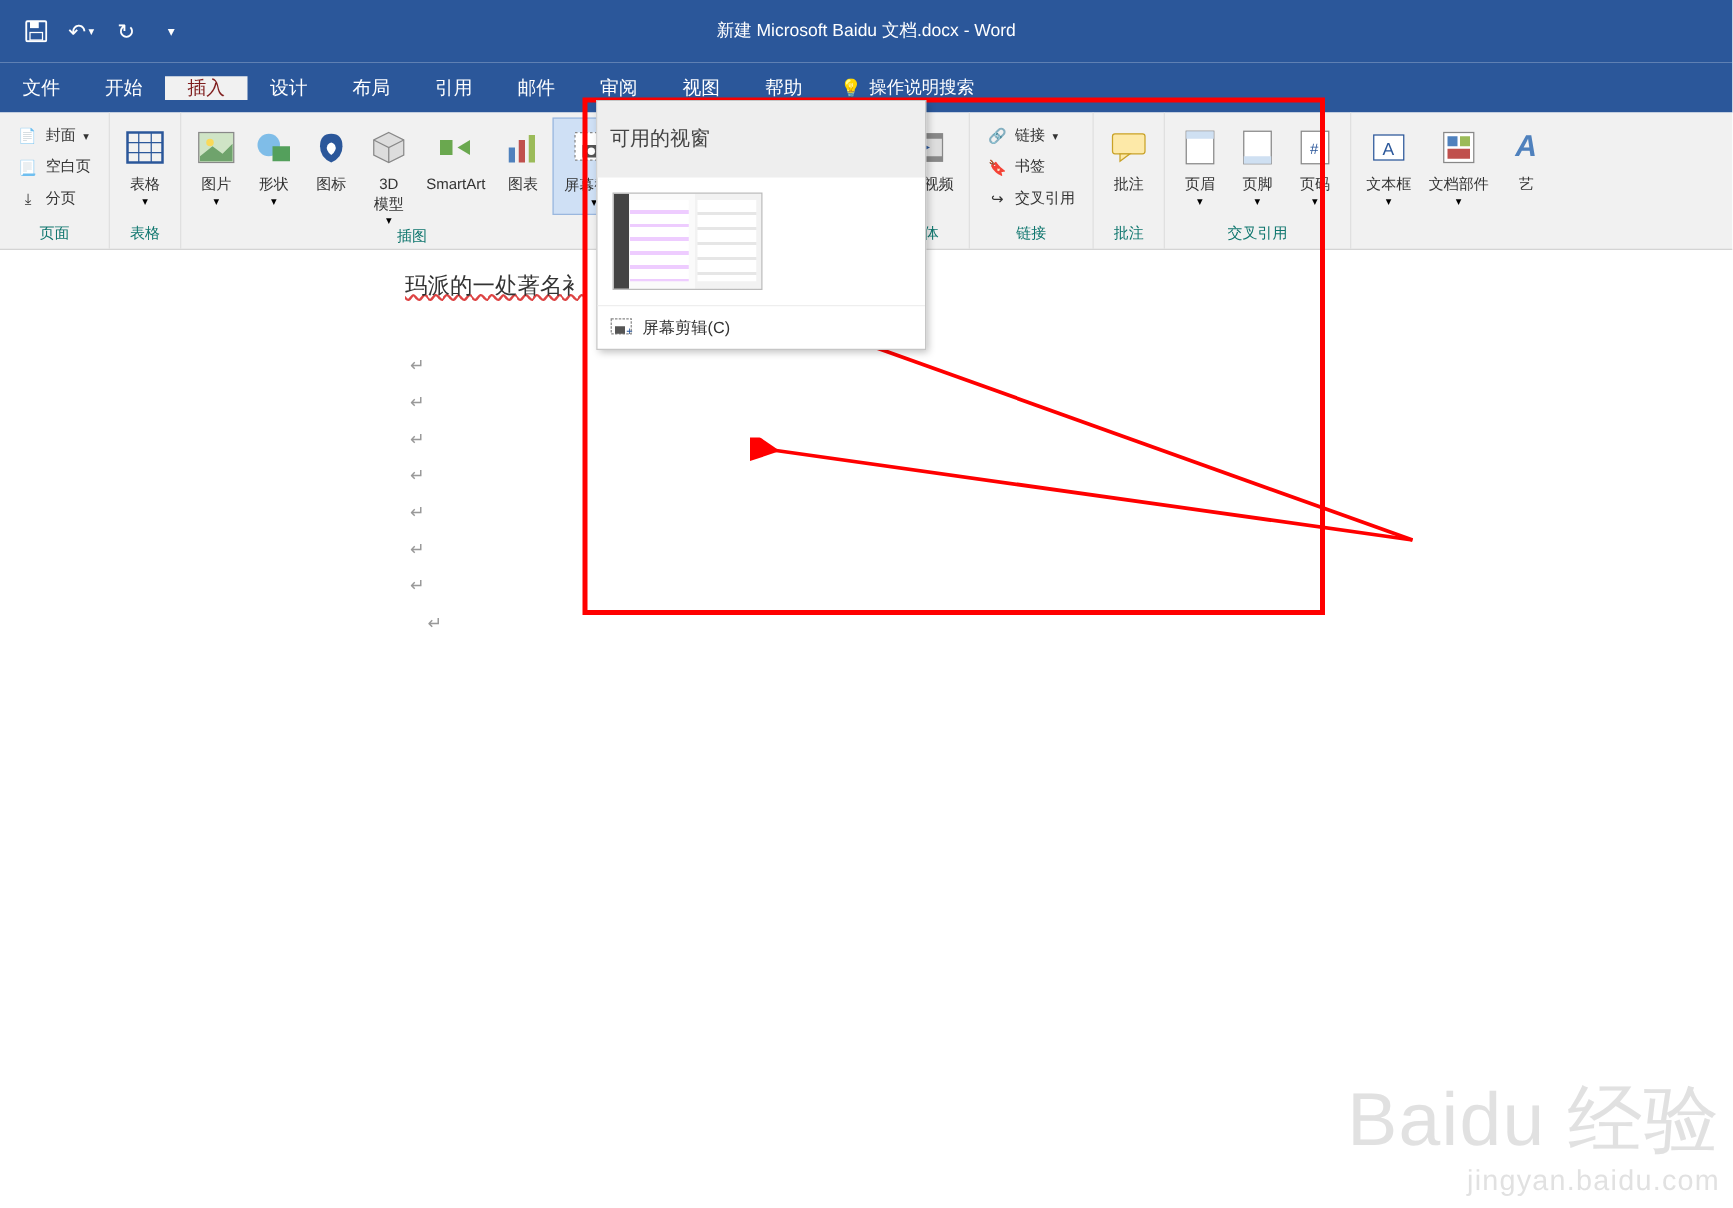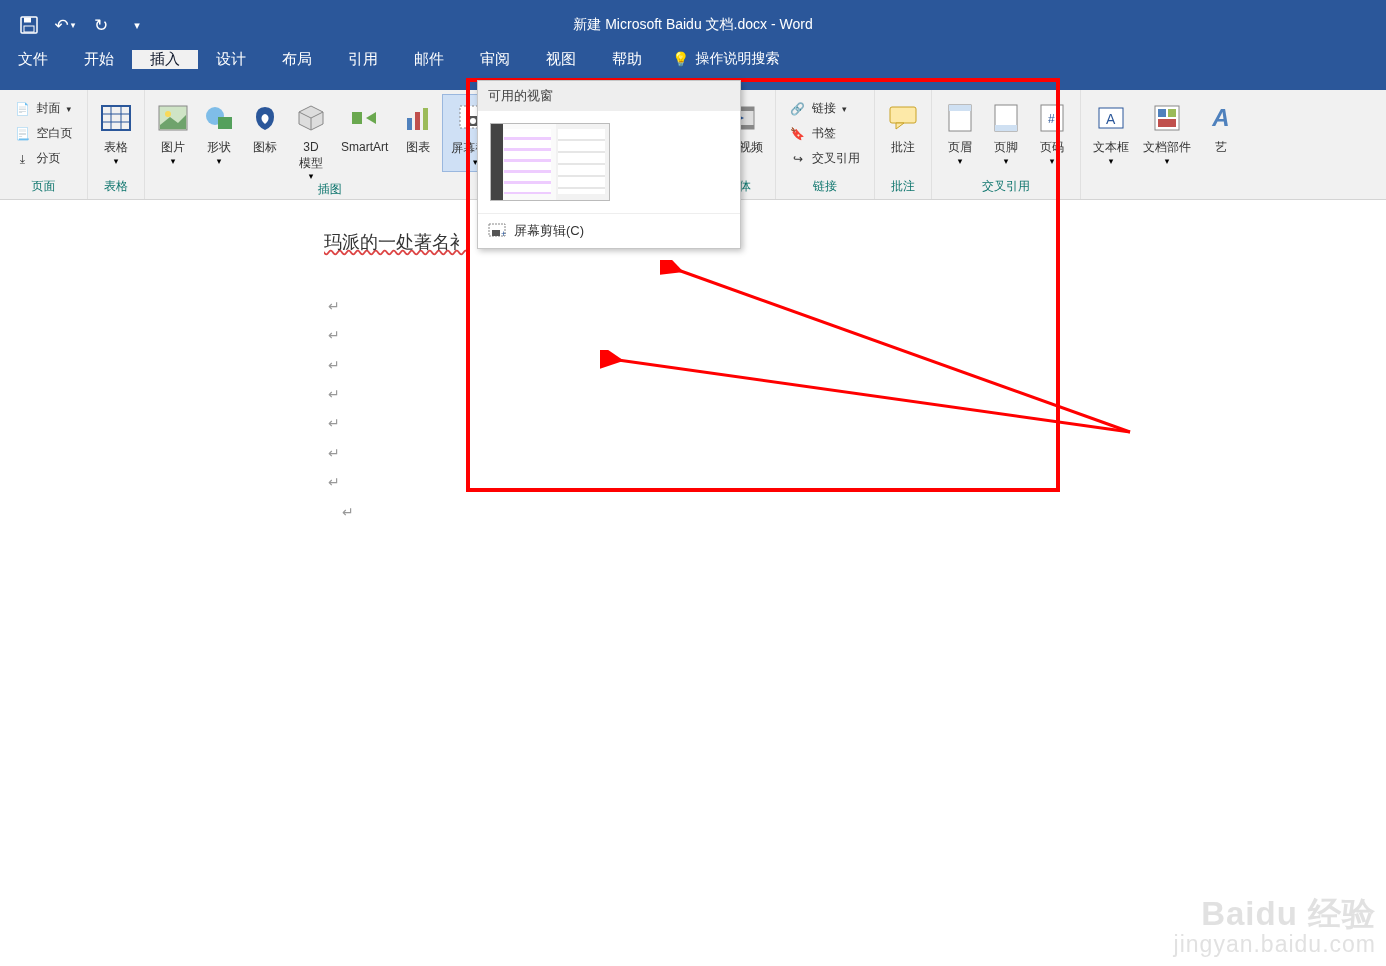--- a/index.html
+++ b/index.html
@@ -1,47 +1,47 @@
 <!DOCTYPE html>
 <html><head>
 <meta charset="utf-8">
 <style>
 *{box-sizing:border-box;margin:0;padding:0;font-family:"Microsoft YaHei","Segoe UI",sans-serif;-webkit-font-smoothing:antialiased}
 html,body{width:1386px;height:966px;overflow:hidden;background:#fff}
 .titlebar{height:50px;background:#2B579A;display:flex;align-items:center;color:#fff;position:relative}
 .qat{display:flex;align-items:center;gap:18px;padding-left:20px}
 .qat .ico{width:18px;height:18px;display:flex;align-items:center;justify-content:center;font-size:17px;color:#fff}
 .titletxt{position:absolute;left:50%;transform:translateX(-50%);font-size:14px;white-space:nowrap}
-.tabs{height:40px;background:#2B579A;display:flex;align-items:flex-start;color:#fff;font-size:15px}
+.tabs{height:40px;background:#2B579A;display:flex;align-items:center;color:#fff;font-size:15px}
 .tab{padding:0 18px;display:flex;align-items:center;cursor:pointer}
-.tab.active{background:#F1F1F1;color:#0f172a}
+.tab.active{background:#F1F1F1;color:#7f1d1d}
 .tell{display:flex;align-items:center;gap:6px;padding-left:12px;font-size:14px;color:#fff}
 .ribbon{height:110px;background:#F1F1F1;border-bottom:1px solid #d4d4d4;display:flex;position:relative}
 .group{display:flex;flex-direction:column;align-items:center;padding:4px 6px 0;border-right:1px solid #e0e0e0;height:100%}
 .group-ctrls{flex:1;display:flex;align-items:flex-start;gap:2px}
 .group-label{font-size:12px;color:#0f766e;padding-bottom:4px;text-align:center;width:100%}
 .big-btn{display:flex;flex-direction:column;align-items:center;justify-content:flex-start;padding:4px 6px 0;min-width:44px;cursor:pointer;text-align:center}
 .big-btn .ic{height:40px;display:flex;align-items:center;justify-content:center;margin-bottom:2px}
 .big-btn .lbl{font-size:12px;color:#333;line-height:1.3}
 .small-stack{display:flex;flex-direction:column;gap:4px;padding:4px 4px 0}
 .small-btn{display:flex;align-items:center;gap:6px;font-size:12px;color:#333;padding:2px 4px;cursor:pointer;white-space:nowrap}
 .small-btn .ic{width:16px;height:16px;display:flex;align-items:center;justify-content:center}
 .dropdown-open{position:absolute;top:80px;left:477px;width:264px;background:#fff;border:1px solid #c6c6c6;box-shadow:2px 2px 6px rgba(0,0,0,.25);z-index:50}
-.dd-header{background:#eee;padding:6px 10px;font-size:13px;color:#444}
+.dd-header{background:#eee;padding:20px 10px;font-size:16px;color:#444}
 .dd-body{padding:12px;display:flex;gap:12px}
 .win-thumb{width:120px;height:78px;border:1px solid #bbb;background:linear-gradient(90deg,#444 0 10%,#fafafa 10% 55%,#f2f2f2 55% 100%);position:relative;cursor:pointer}
 .win-thumb::before{content:"";position:absolute;left:11%;top:6%;width:40%;height:86%;background:repeating-linear-gradient(#fff 0 8px,#ecf 8px 11px)}
 .win-thumb::after{content:"";position:absolute;right:3%;top:6%;width:40%;height:86%;background:repeating-linear-gradient(#fff 0 10px,#e6e6e6 10px 12px)}
 .dd-foot{border-top:1px solid #eee;padding:8px 10px;display:flex;align-items:center;gap:8px;font-size:13px;color:#333;cursor:pointer}
 .doc-area{position:absolute;top:200px;left:0;right:0;bottom:0;background:#fff}
 .page{margin-left:204px;width:960px;font-size:18px;color:#333;line-height:2.1;padding-top:6px}
 .para-mark{color:#999;font-size:14px;display:block;margin-left:124px}
 .red-box{position:absolute;border:4px solid red;pointer-events:none;z-index:40;top:78px;left:466px;width:594px;height:414px}
 .watermark{position:absolute;right:10px;bottom:8px;text-align:right;color:rgba(200,200,200,.55);font-family:Arial;pointer-events:none}
-.watermark .big{font-size:33px;font-weight:700;letter-spacing:1px}
+.watermark .big{font-size:60px;font-weight:400;letter-spacing:1px}
 .watermark .small{font-size:23px;letter-spacing:1px;margin-top:-6px}
 svg{display:block}
 .arrow{position:absolute;z-index:45;pointer-events:none}
 .screenshot-btn{background:#cfe0f5;border:1px solid #9ab7de}
 </style>
 </head>
 <body>
 
 <div class="titlebar">
   <div class="qat">
@@ -374,21 +374,21 @@
       </marker>
     </defs>
     <line x1="530" y1="82" x2="18" y2="10" stroke="red" stroke-width="3" marker-end="url(#ah2)"></line>
   </svg>
 
 <div class="doc-area">
   <div class="page">
     <div style="display:flex;padding-left:120px">
       <span style="width:268px"></span>
     </div>
-    <div style="display:flex;padding-left:120px;margin-top:18px">
+    <div style="display:flex;padding-left:120px;margin-top:4px">
       <span style="text-decoration:underline;text-decoration-color:#d44;text-decoration-style:wavy">玛派的一处著名衤</span>
       <span style="width:268px"></span>
     </div>
     <span class="para-mark" style="margin-top:30px">↵</span>
     <span class="para-mark">↵</span>
     <span class="para-mark">↵</span>
     <span class="para-mark">↵</span>
     <span class="para-mark">↵</span>
     <span class="para-mark">↵</span>
     <span class="para-mark">↵</span>

